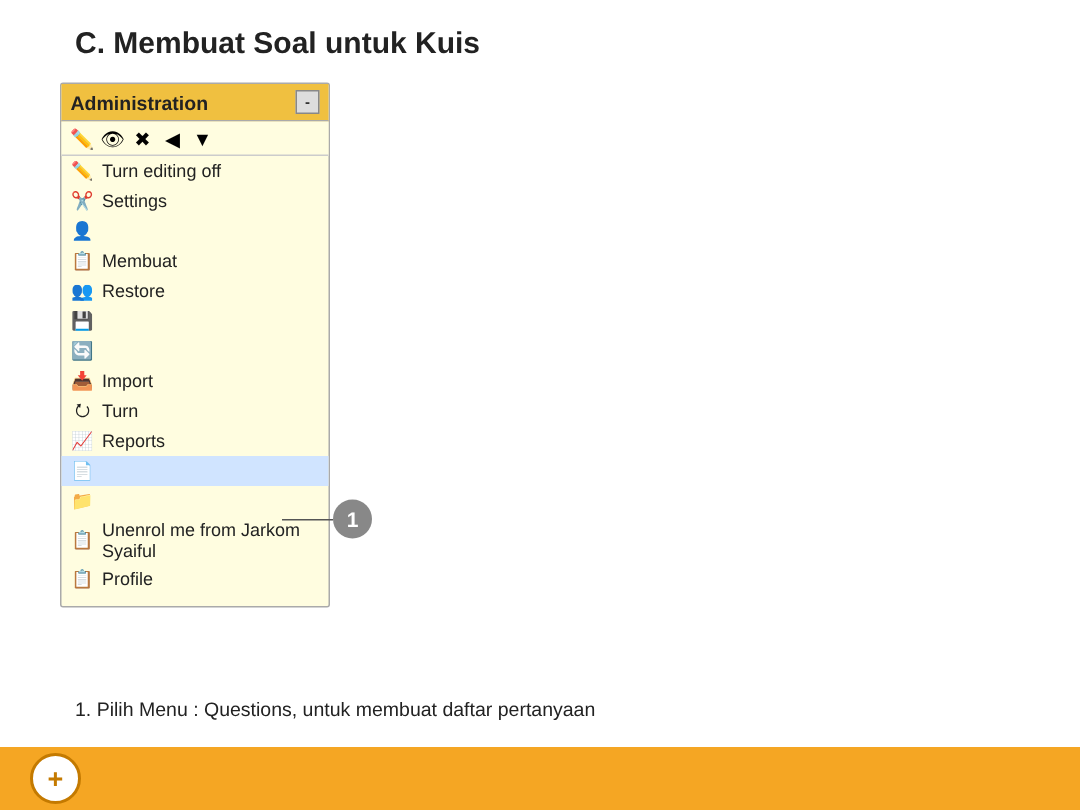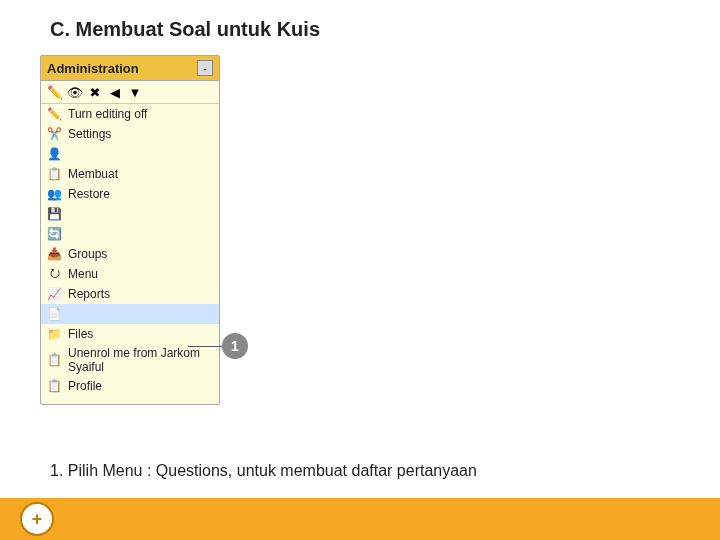--- a/index.html
+++ b/index.html
@@ -131,21 +131,21 @@
       left: 188px;
       width: 34px;
       height: 1px;
       background: #555;
     }
 
     .bottom-text {
       position: absolute;
       bottom: 60px;
       left: 50px;
-      font-size: 16px;
+      font-size: 13px;
       color: #222;
     }
 
     .orange-bar {
       position: absolute;
       bottom: 0;
       left: 0;
       width: 720px;
       height: 42px;
       background: #f5a623;
@@ -206,36 +206,35 @@
     <span class="menu-label">Restore</span>
   </div>
   <div class="menu-item">
     <span class="menu-icon">💾</span>
   </div>
   <div class="menu-item">
     <span class="menu-icon">🔄</span>
   </div>
   <div class="menu-item">
     <span class="menu-icon">📥</span>
-    <span class="menu-label">Groups</span>
+    <span class="menu-label">Import</span>
   </div>
   <div class="menu-item">
     <span class="menu-icon">⭮</span>
-    <span class="menu-label">Menu</span>
+    <span class="menu-label">Turn</span>
   </div>
   <div class="menu-item">
     <span class="menu-icon">📈</span>
     <span class="menu-label">Reports</span>
   </div>
   <div class="menu-item highlighted">
     <span class="menu-icon">📄</span>
   </div>
   <div class="menu-item">
     <span class="menu-icon">📁</span>
-    <span class="menu-label">Files</span>
   </div>
   <div class="menu-item">
     <span class="menu-icon">📋</span>
     <span class="menu-label">Unenrol me from Jarkom Syaiful</span>
   </div>
   <div class="menu-item">
     <span class="menu-icon">📋</span>
     <span class="menu-label">Profile</span>
   </div>
 </div>

